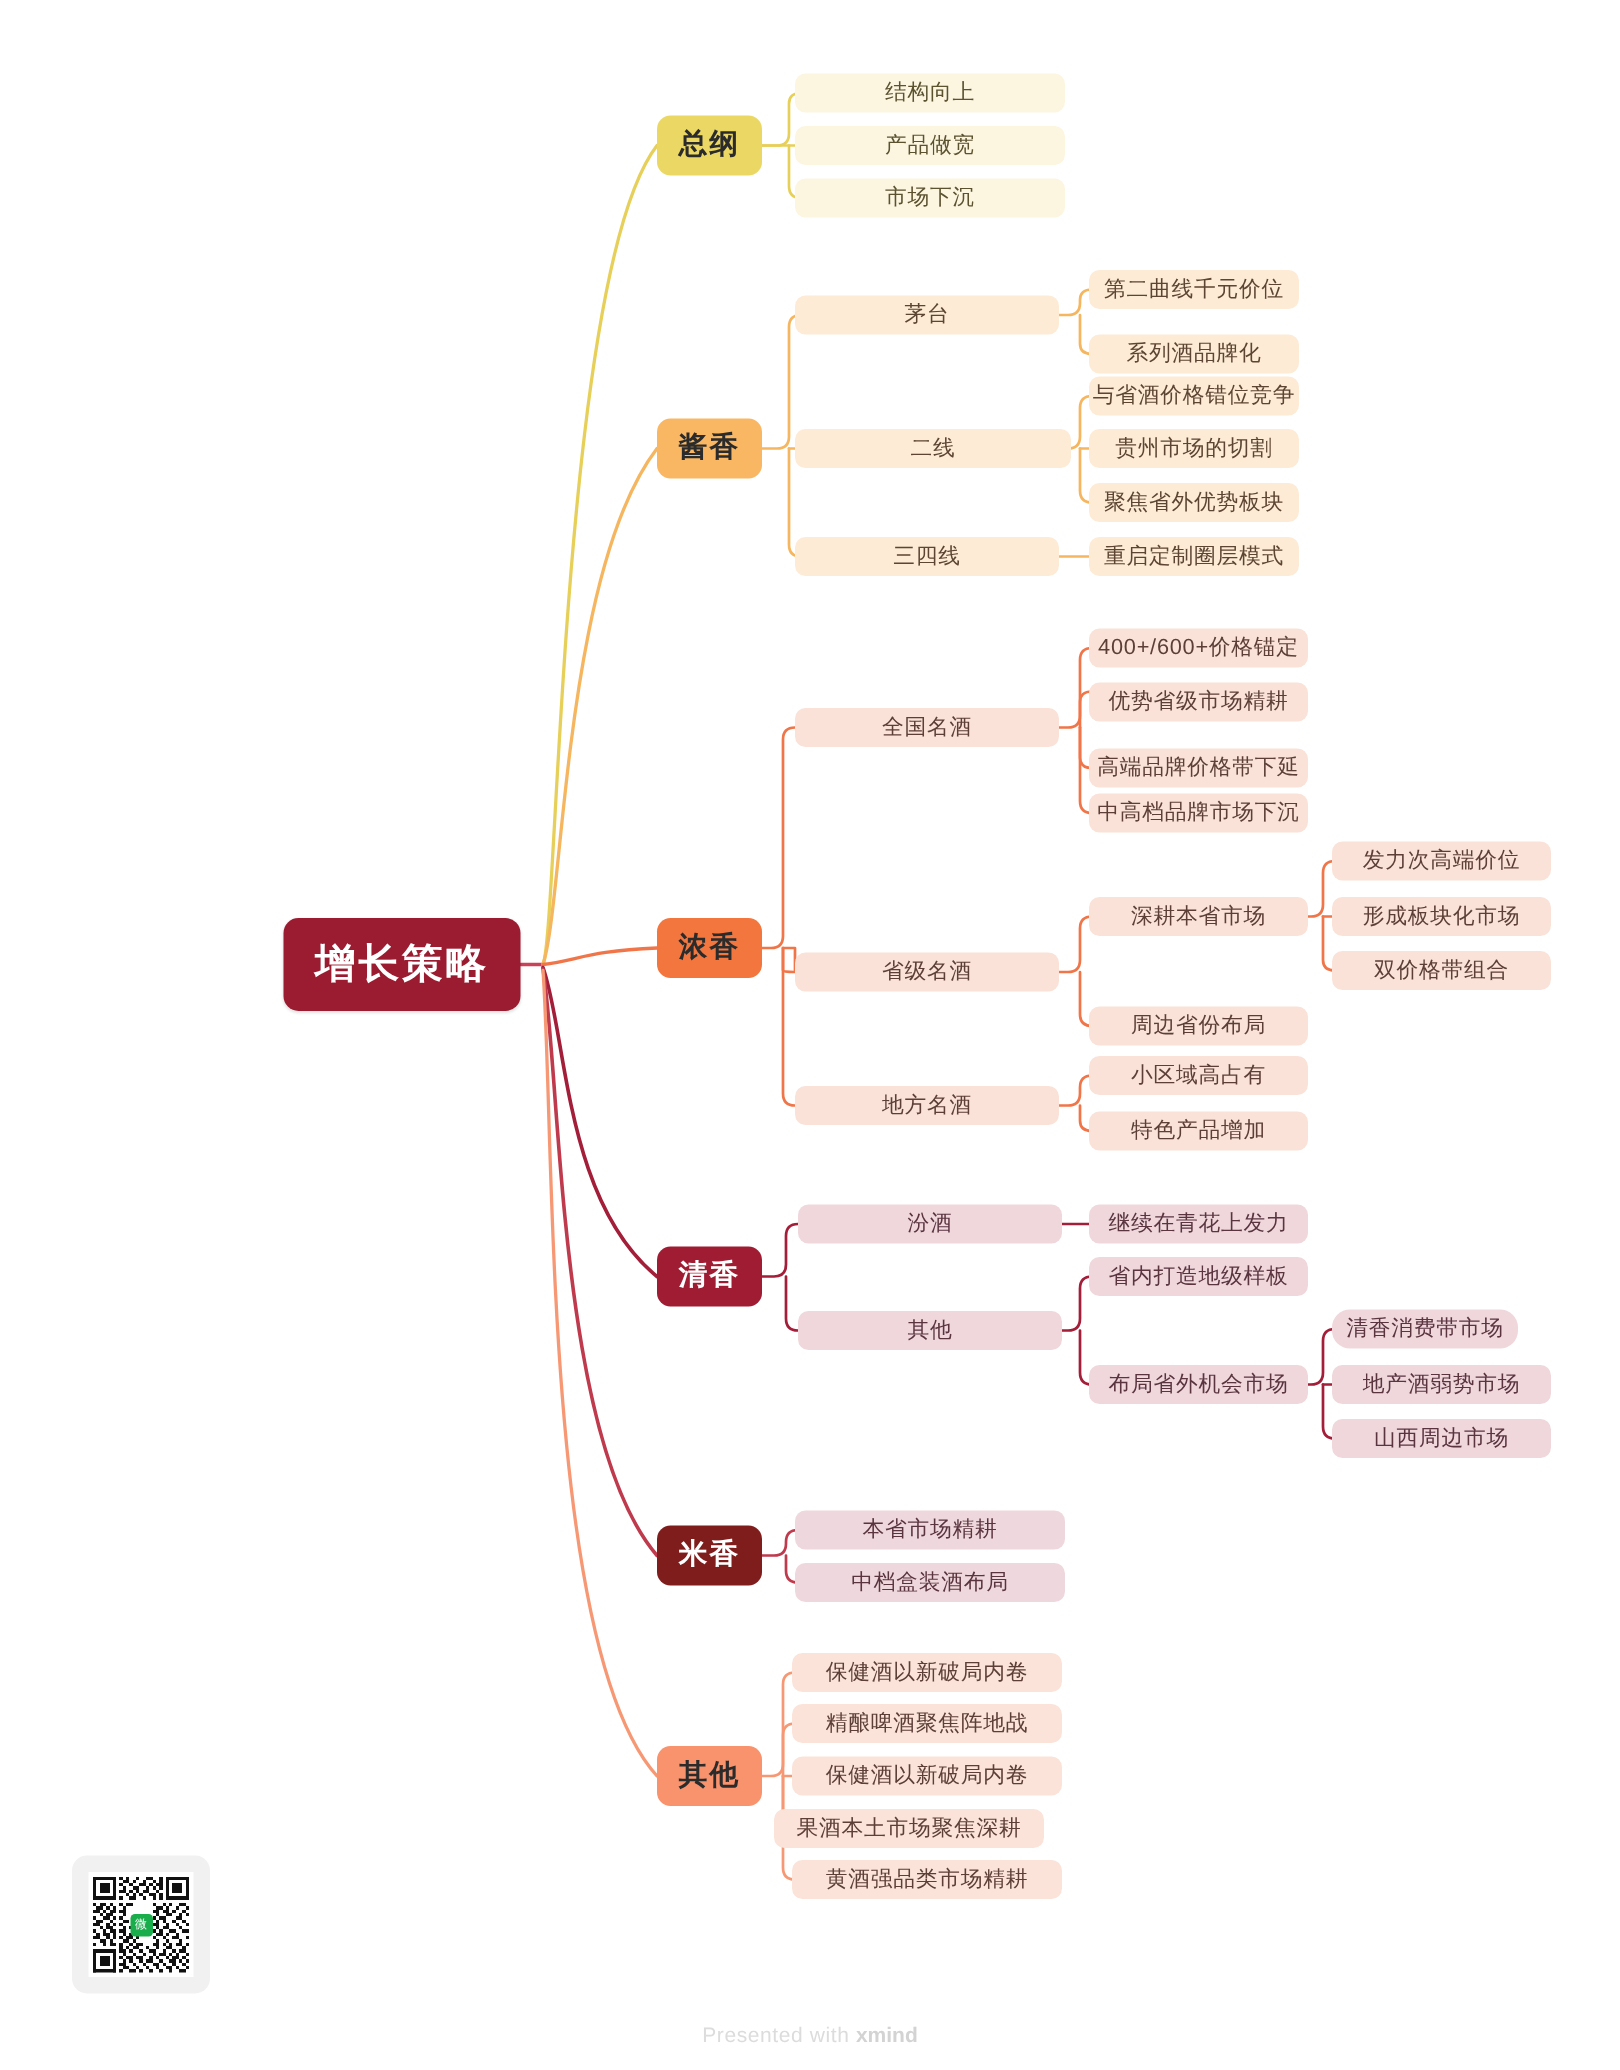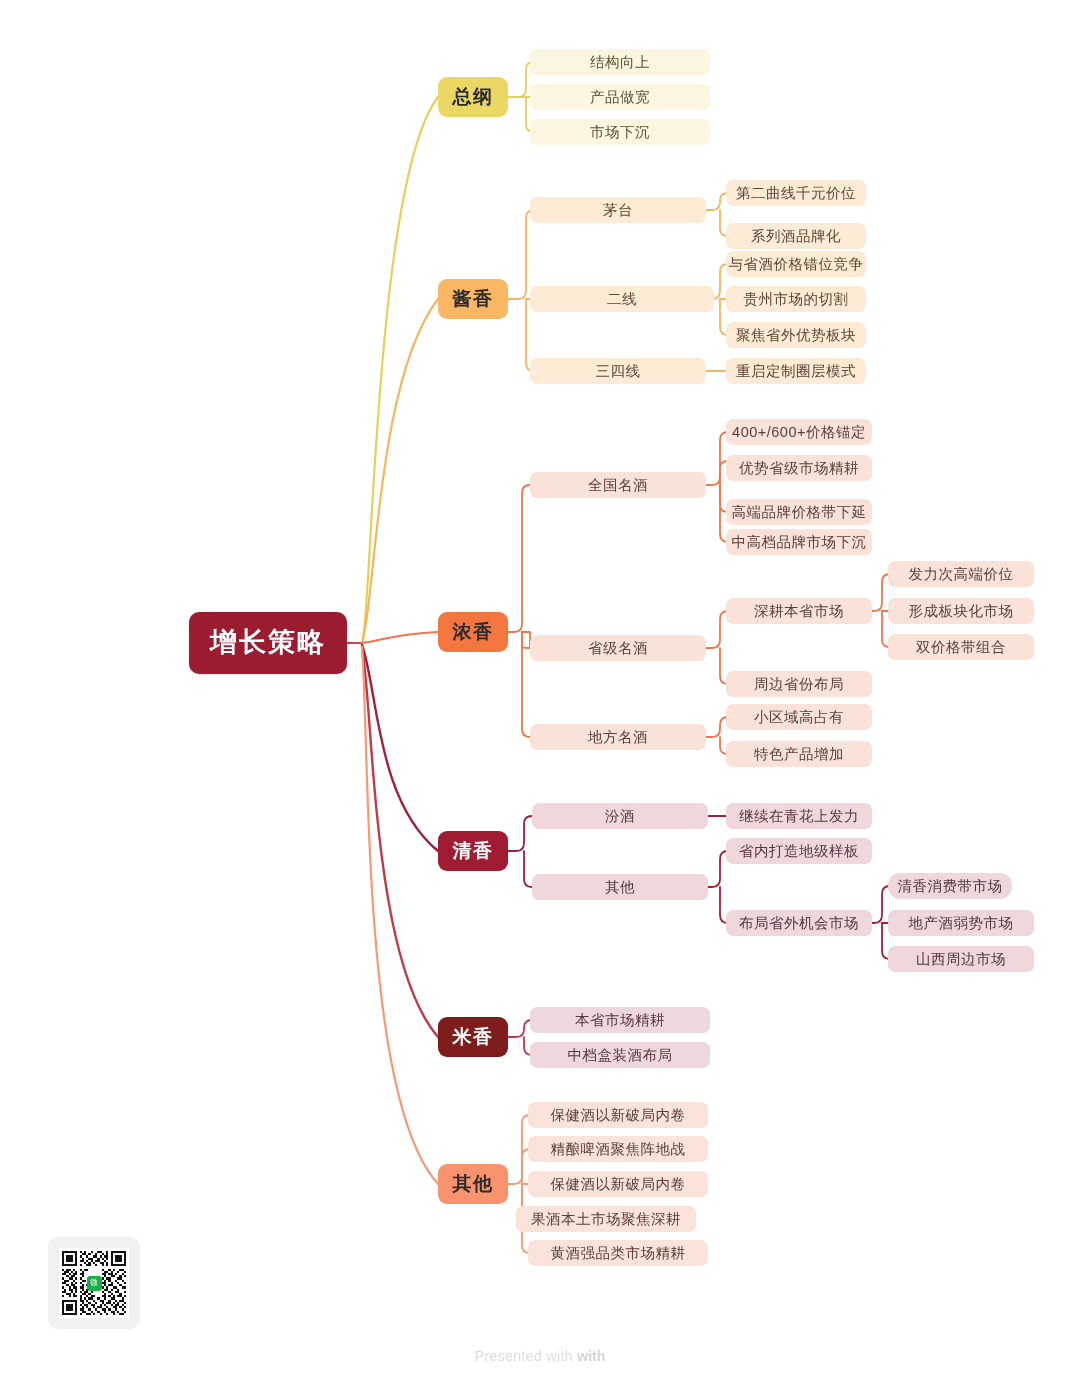--- a/index.html
+++ b/index.html
@@ -475,16 +475,16 @@
             <rect x="20" y="28" width="1" height="1"></rect>
             <rect x="23" y="28" width="1" height="1"></rect>
             <rect x="26" y="28" width="2" height="1"></rect>
         </g>
       </svg>
       <div class="qr-logo">微</div>
     </div>
   </div>
 
   <div class="footer-credit">
-    <span>Presented with </span><span class="brand">with</span>
+    <span>Presented with </span><span class="brand">xmind</span>
   </div>
 
 </div>
 
 </body></html>

